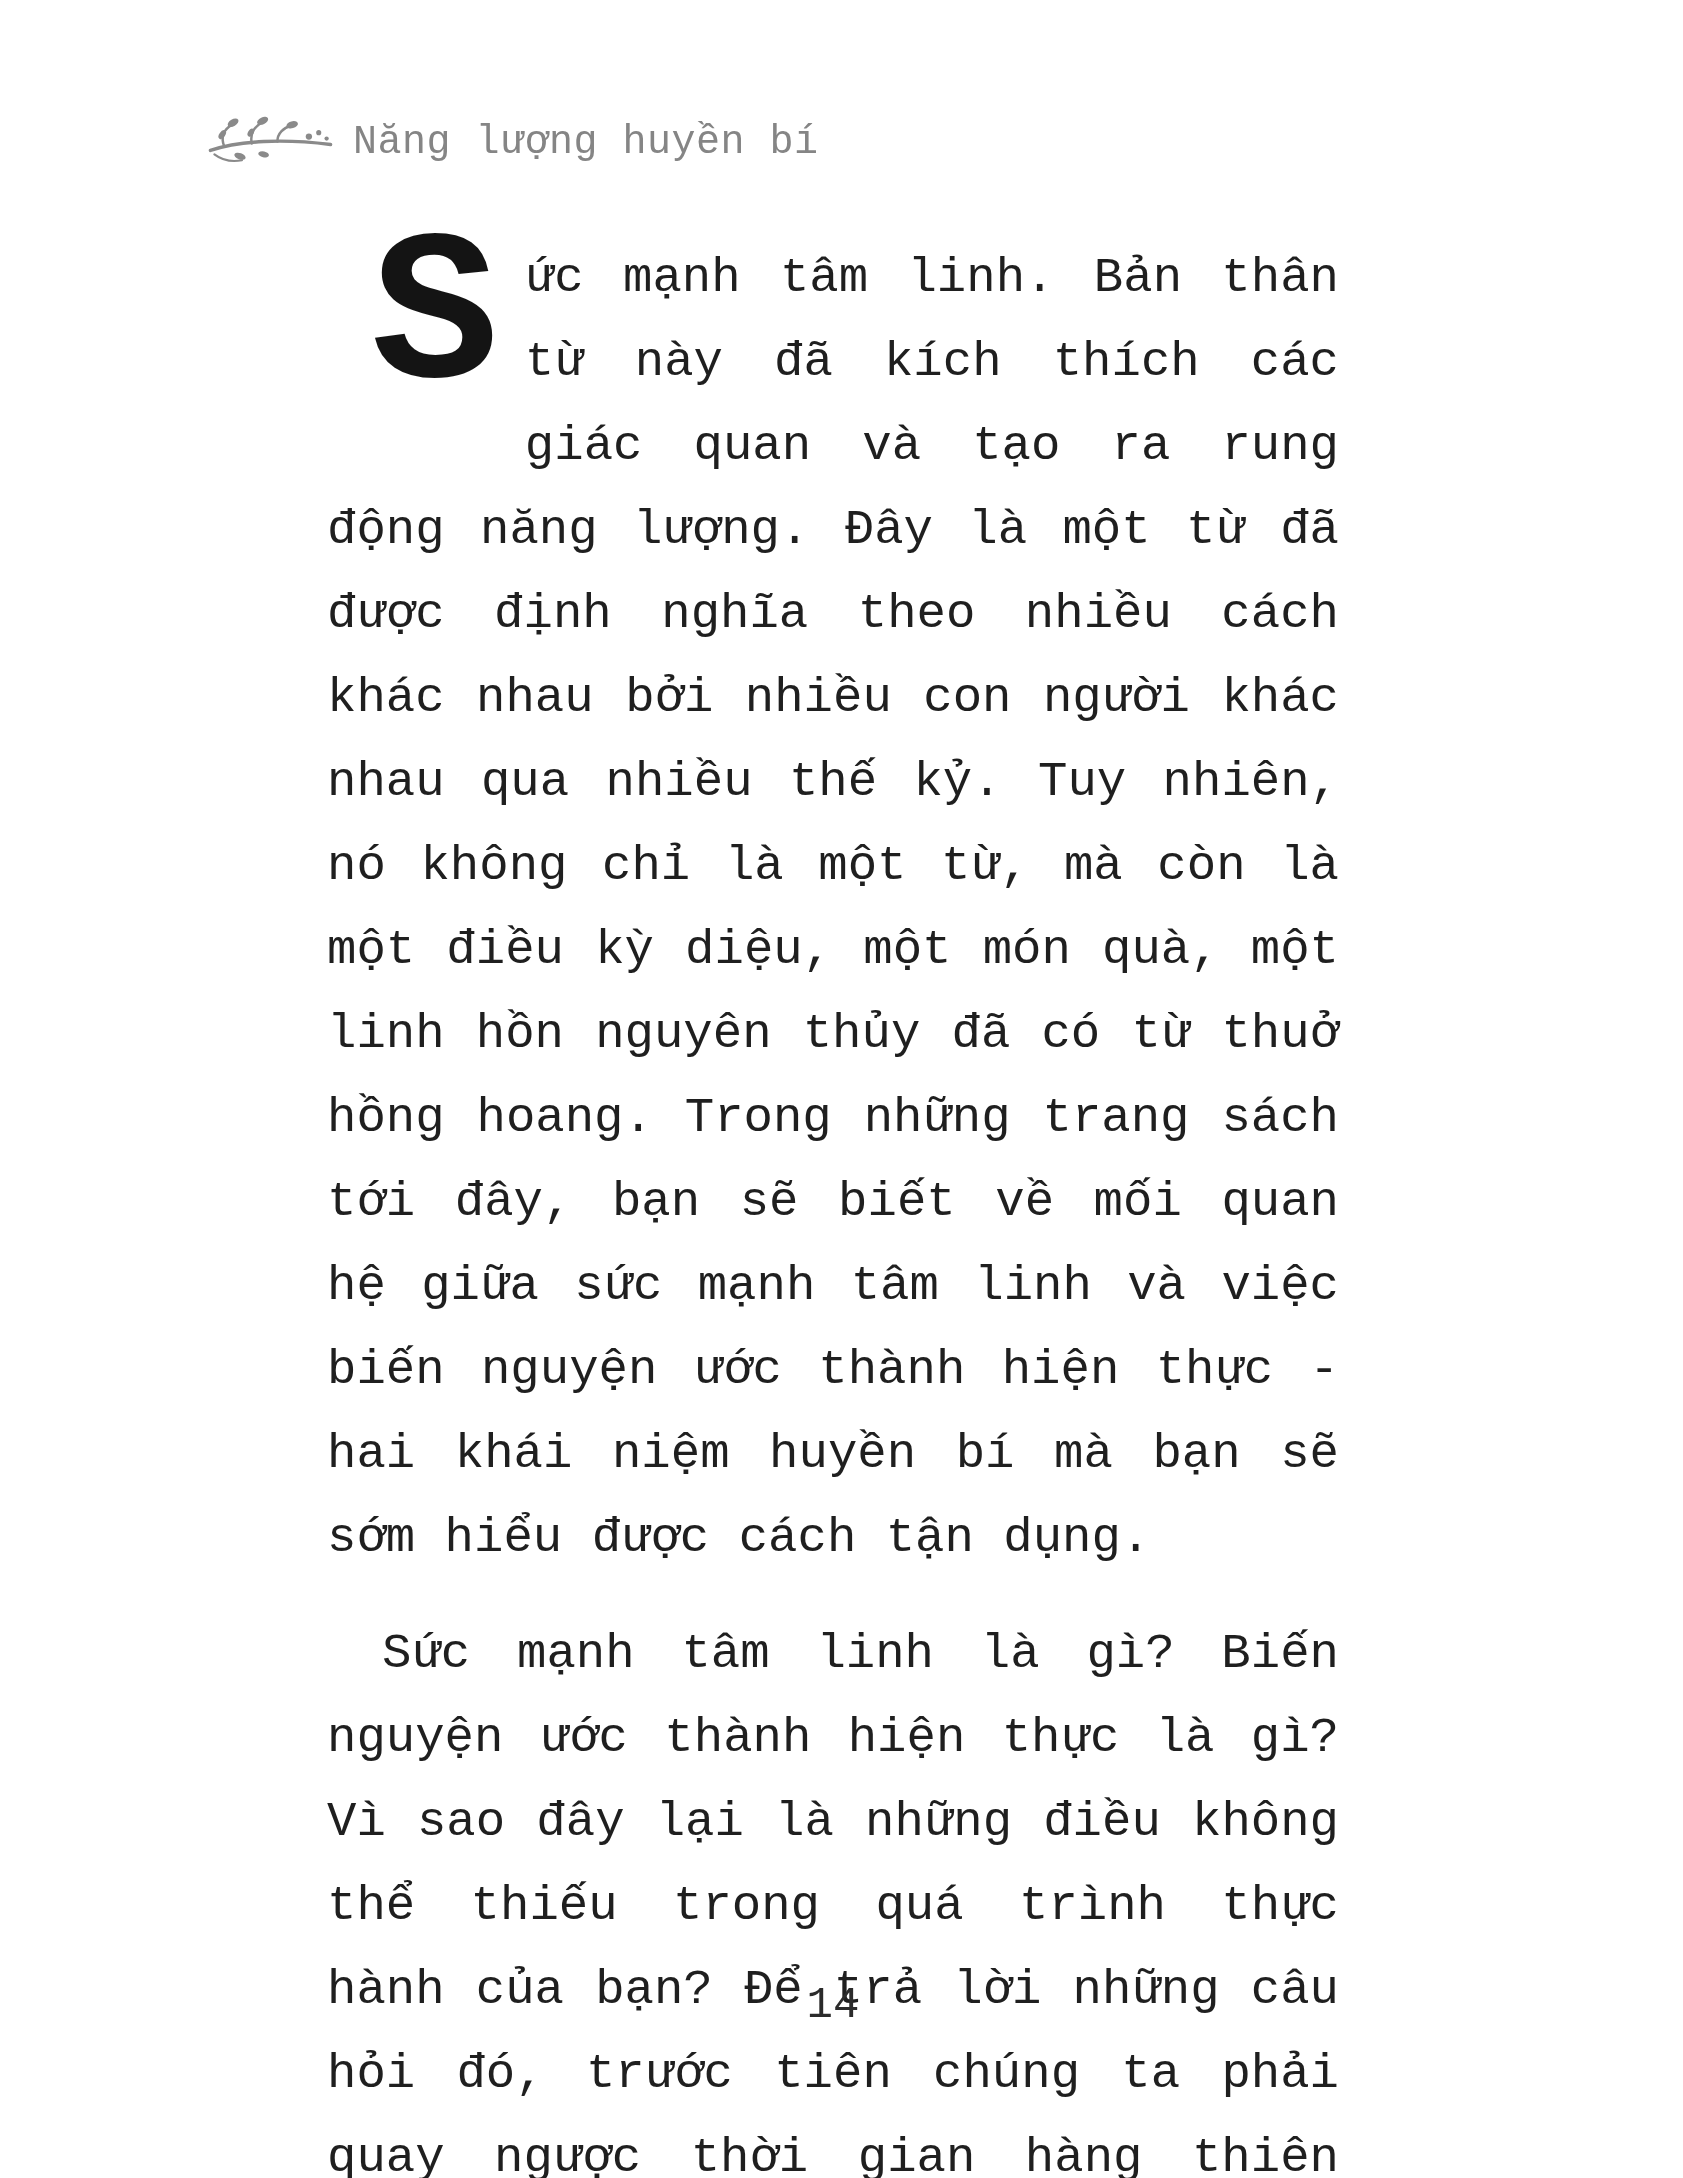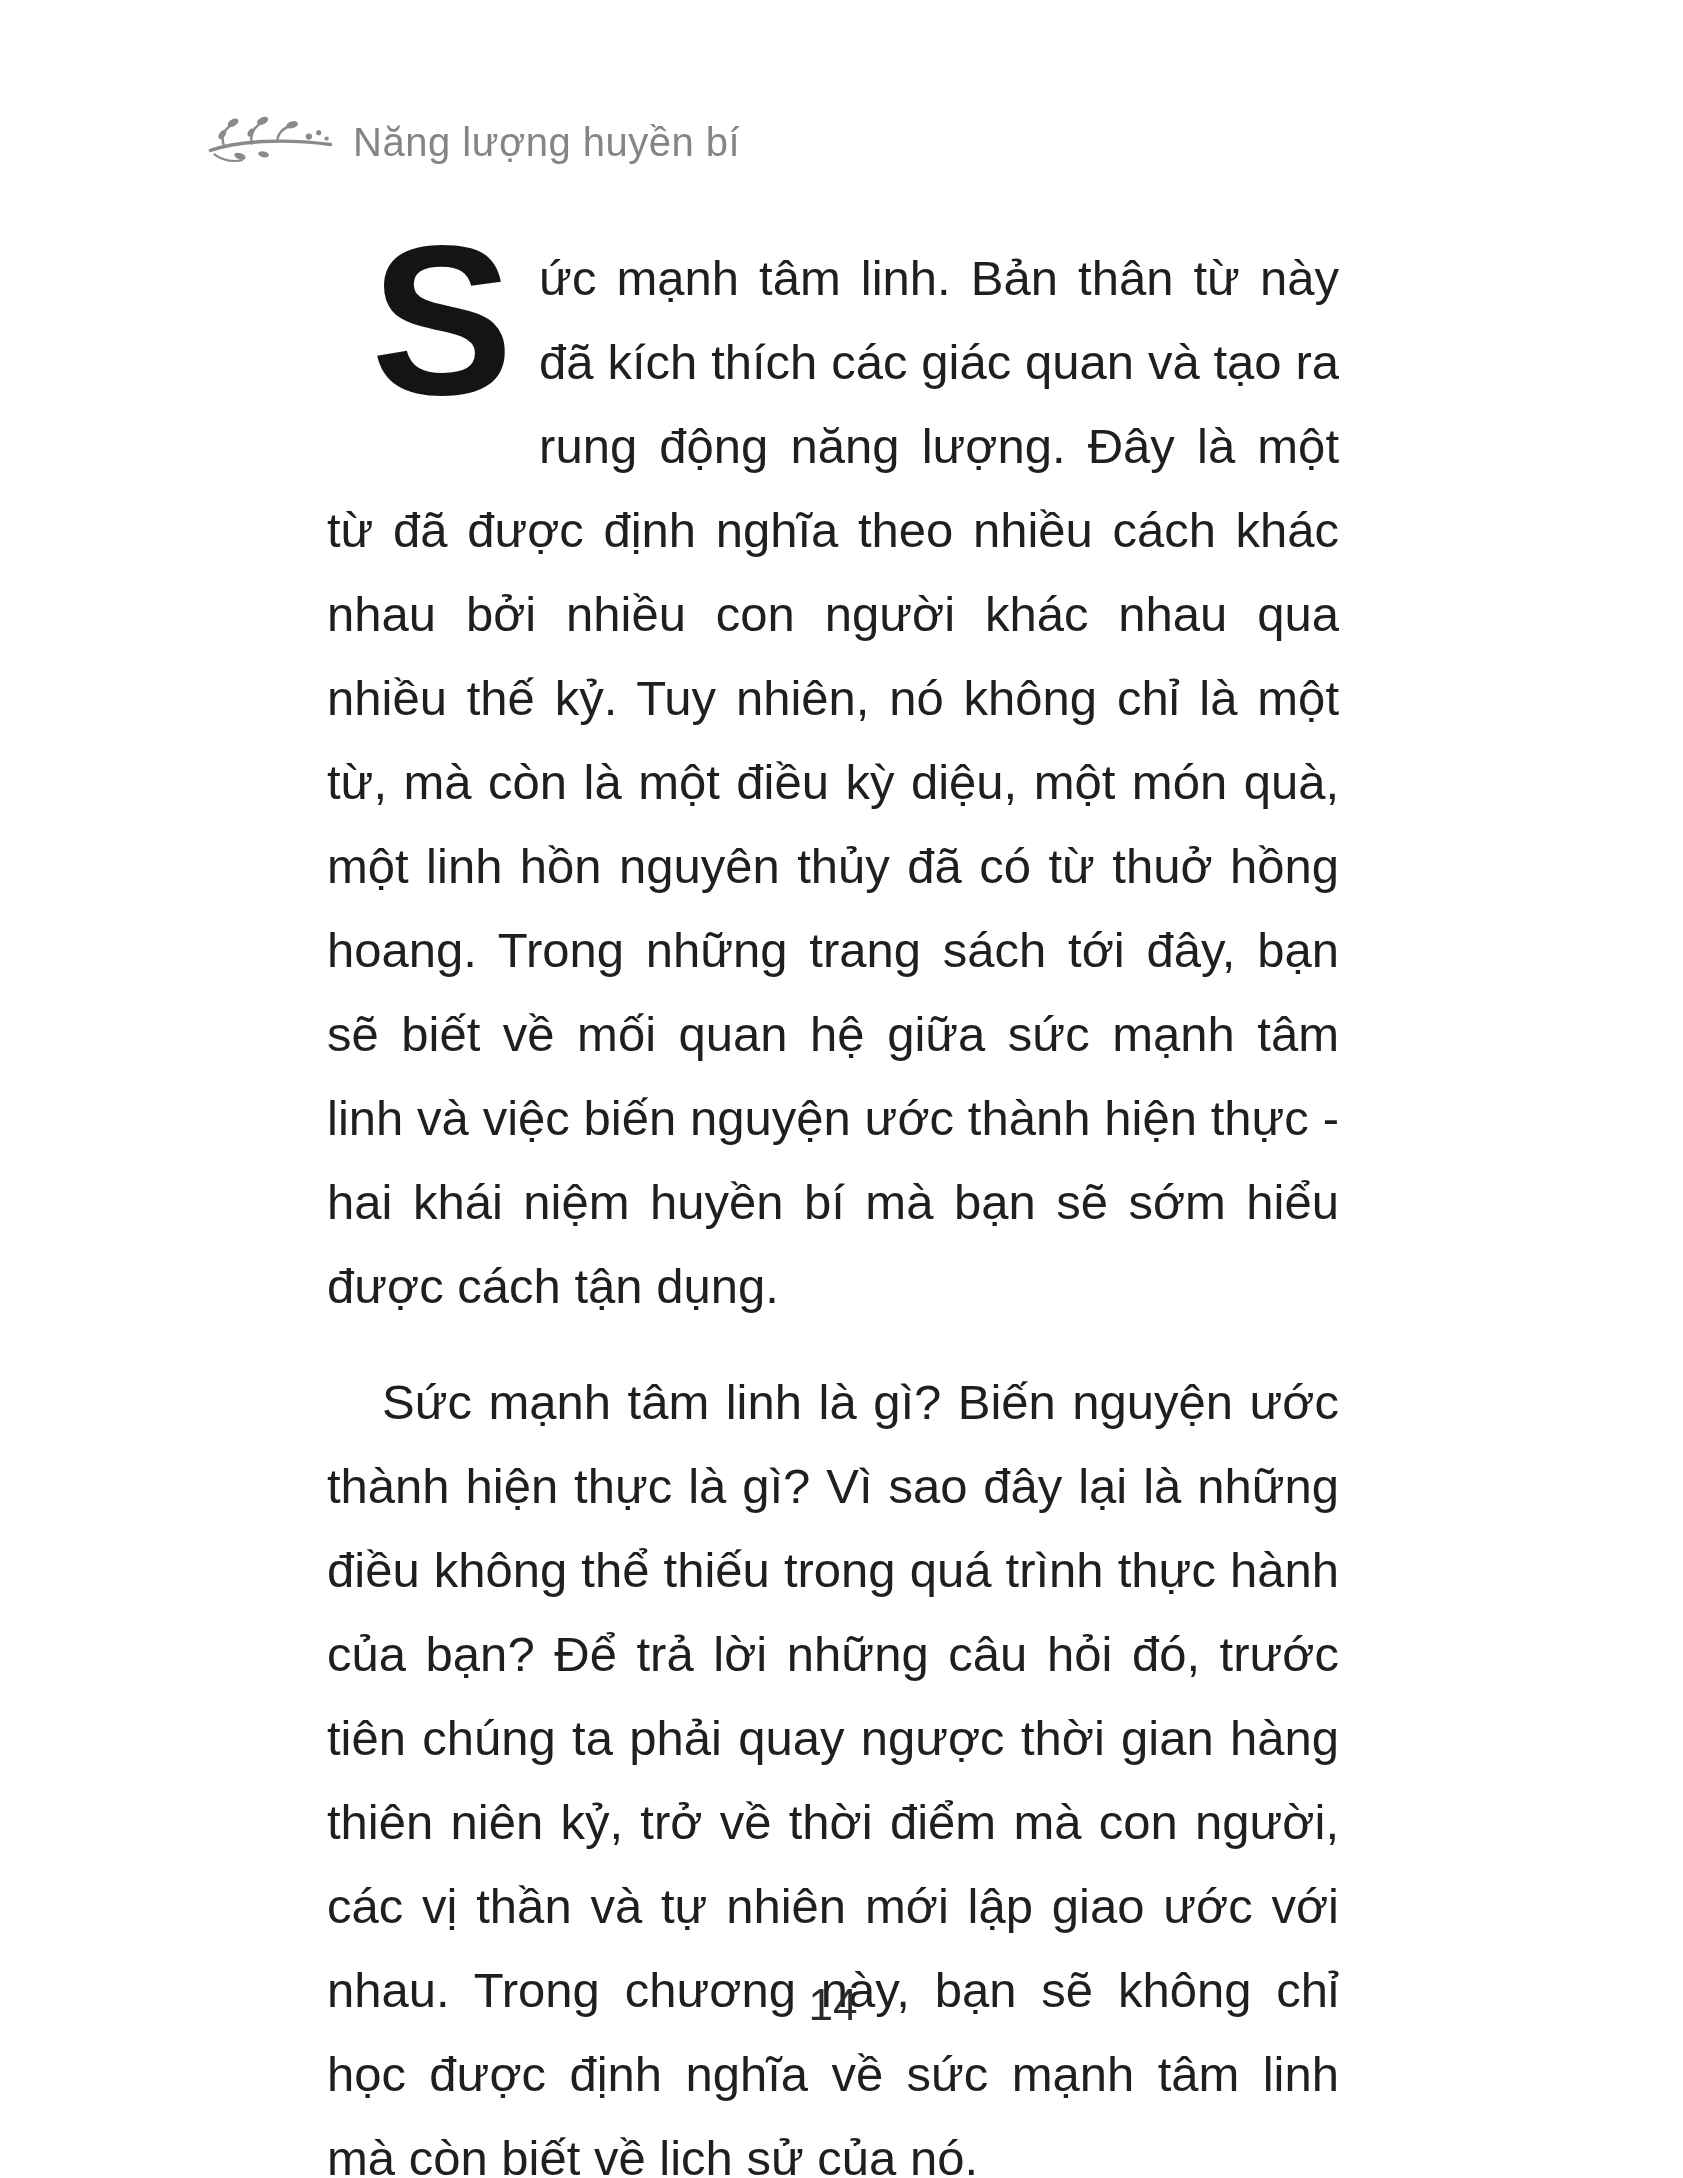--- a/index.html
+++ b/index.html
@@ -5,21 +5,21 @@
   html, body {
     margin: 0;
     padding: 0;
     background: #ffffff;
   }
   .page {
     position: relative;
     width: 1683px;
     height: 2178px;
     background: #ffffff;
-    font-family: Liberation Sans, sans-serif;
+    font-family: Liberation Mono, monospace;
     color: #1f1f1f;
     overflow: hidden;
     box-sizing: border-box;
   }
 
   
   .page-header {
     position: absolute;
     top: 111px;
     left: 206px;

